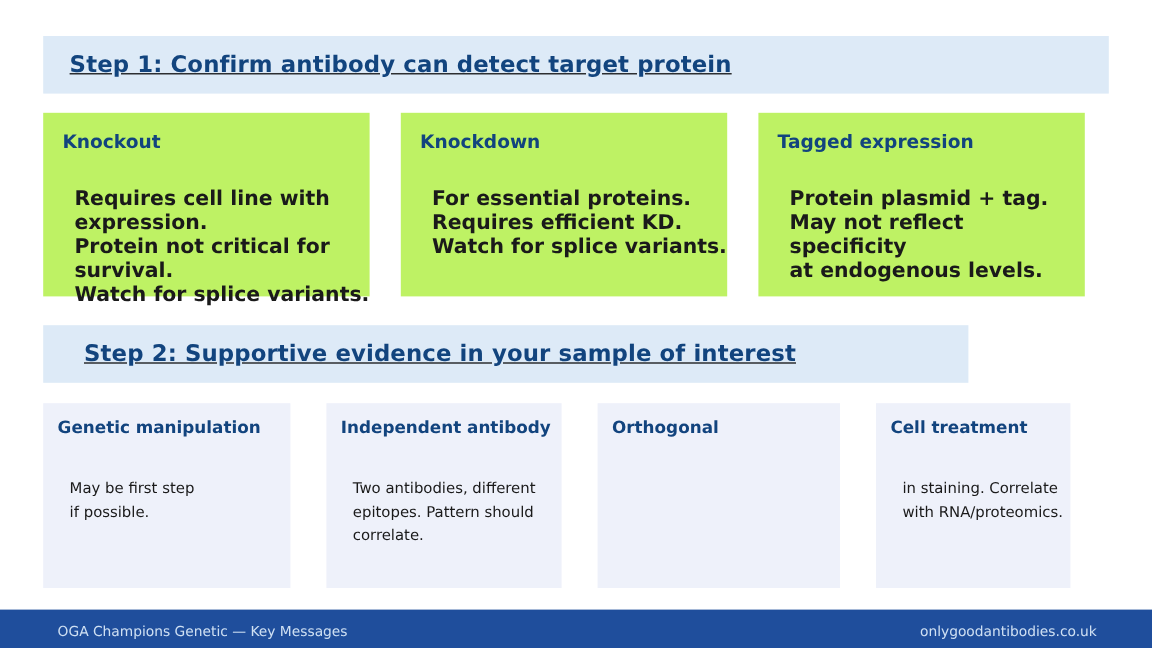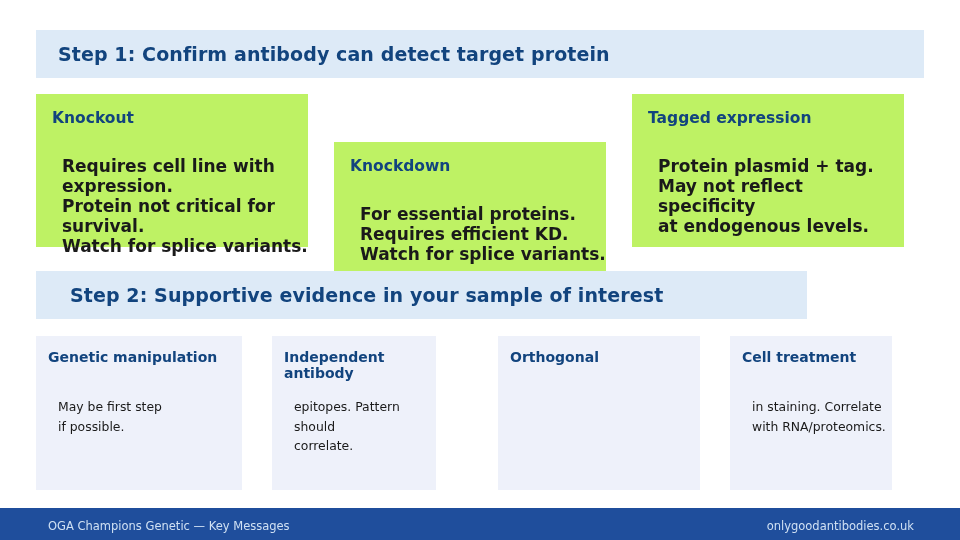--- a/index.html
+++ b/index.html
@@ -21,20 +21,21 @@
     height: 540px;
     background: #ffffff;
   }
 
   
   .step-bar {
     position: absolute;
     background: #ddeaf7;
     display: flex;
     align-items: center;
+    text-decoration: underline;
   }
   .step-bar .step-title {
     color: #12447e;
     font-weight: bold;
     font-size: 19px;
     letter-spacing: 0.1px;
     padding-left: 22px;
   }
   #step1-bar { left: 36px; top: 30px; width: 888px; height: 48px; }
   #step2-bar { left: 36px; top: 271px; width: 759px; height: 48px; padding-left: 12px; }
@@ -57,21 +58,21 @@
   .card1 .card-lines {
     position: absolute;
     left: 26px;
     top: 62px;
     color: #1a1a1a;
     font-size: 17px;
     line-height: 20px;
     font-weight: bold;
   }
   #card1-0 { left: 36px;  width: 272px; }
-  #card1-1 { left: 334px; width: 272px; margin-top: 48px; }
+  #card1-1 { left: 334px; width: 272px; }
   #card1-2 { left: 632px; width: 272px; }
 
   
   .card2 {
     position: absolute;
     background: #eef1fa;
     top: 336px;
     height: 154px;
   }
   .card2 .card-title {
@@ -84,21 +85,21 @@
   }
   .card2 .card-lines {
     position: absolute;
     left: 22px;
     top: 61px;
     color: #1a1a1a;
     font-size: 12.4px;
     line-height: 19.5px;
   }
   #card2-0 { left: 36px;  width: 206px; }
-  #card2-1 { left: 272px; width: 164px; }
+  #card2-1 { left: 272px; width: 196px; }
   #card2-2 { left: 498px; width: 202px; }
   #card2-3 { left: 730px; width: 162px; }
 
   
   #footer-bar {
     position: absolute;
     left: 0;
     top: 508px;
     width: 960px;
     height: 32px;
@@ -163,20 +164,21 @@
     <span class="card-title">Genetic manipulation</span>
     <div class="card-lines">
       <div>May be first step</div>
       <div>if possible.</div>
     </div>
   </div>
 
   <div class="card2" id="card2-1">
     <span class="card-title">Independent antibody</span>
     <div class="card-lines">
+      <div>Two antibodies, different</div>
       <div>epitopes. Pattern should</div>
       <div>correlate.</div>
     </div>
   </div>
 
   <div class="card2" id="card2-2">
     <span class="card-title">Orthogonal</span>
   </div>
 
   <div class="card2" id="card2-3">

